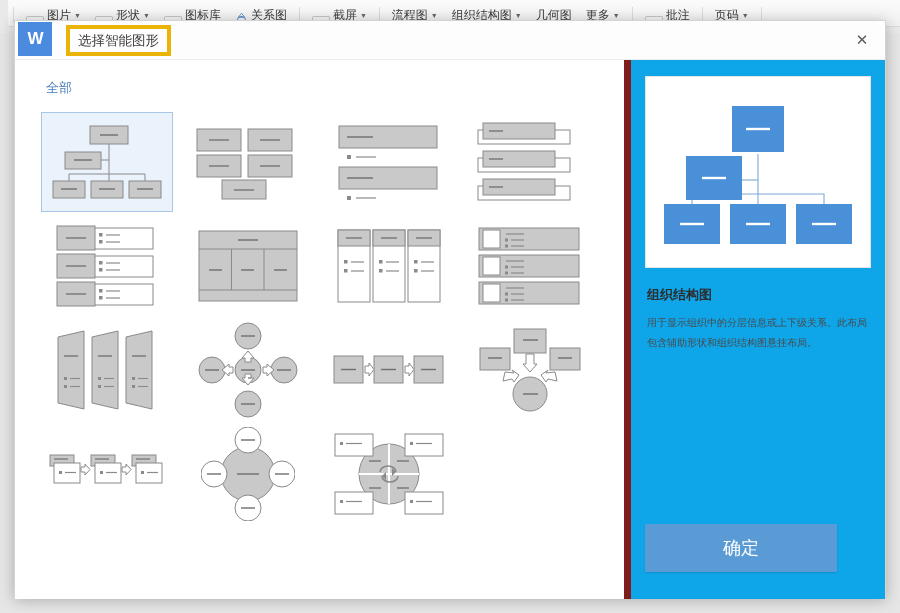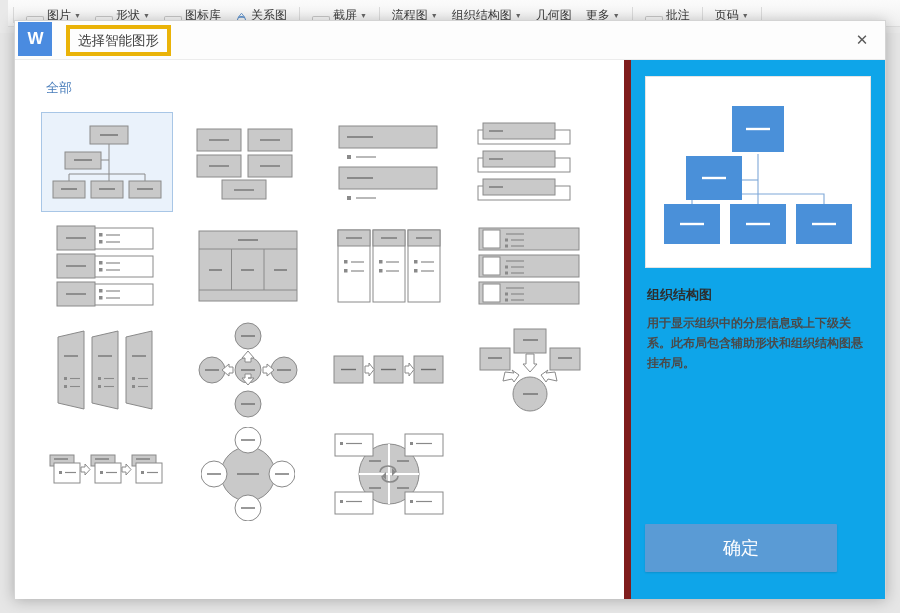--- a/index.html
+++ b/index.html
@@ -94,21 +94,21 @@
   
   #preview-box{
     margin:16px 14px 0 14px;width:224px;height:190px;
     border:1px solid #e4e4e4;background:#fff;
     display:flex;align-items:center;justify-content:center;
   }
   #preview-title{
     margin:18px 16px 0 16px;font-size:13px;font-weight:bold;color:#2d2d2d;
   }
   #preview-desc{
-    margin:9px 16px 0 16px;font-size:12px;color:#4a4a4a;line-height:20px;font-weight:bold;
+    margin:9px 16px 0 16px;font-size:10px;color:#4a4a4a;line-height:20px;
   }
   #ok-btn{
     position:absolute;left:14px;bottom:27px;width:192px;height:48px;
     background:#5a9bd5;color:#fff;border:none;
     font-size:18px;font-family:inherit;cursor:pointer;border-radius:1px;
     box-shadow:0 1px 2px rgba(0,0,0,.12);
   }
 </style>
 </head>
 <body>

